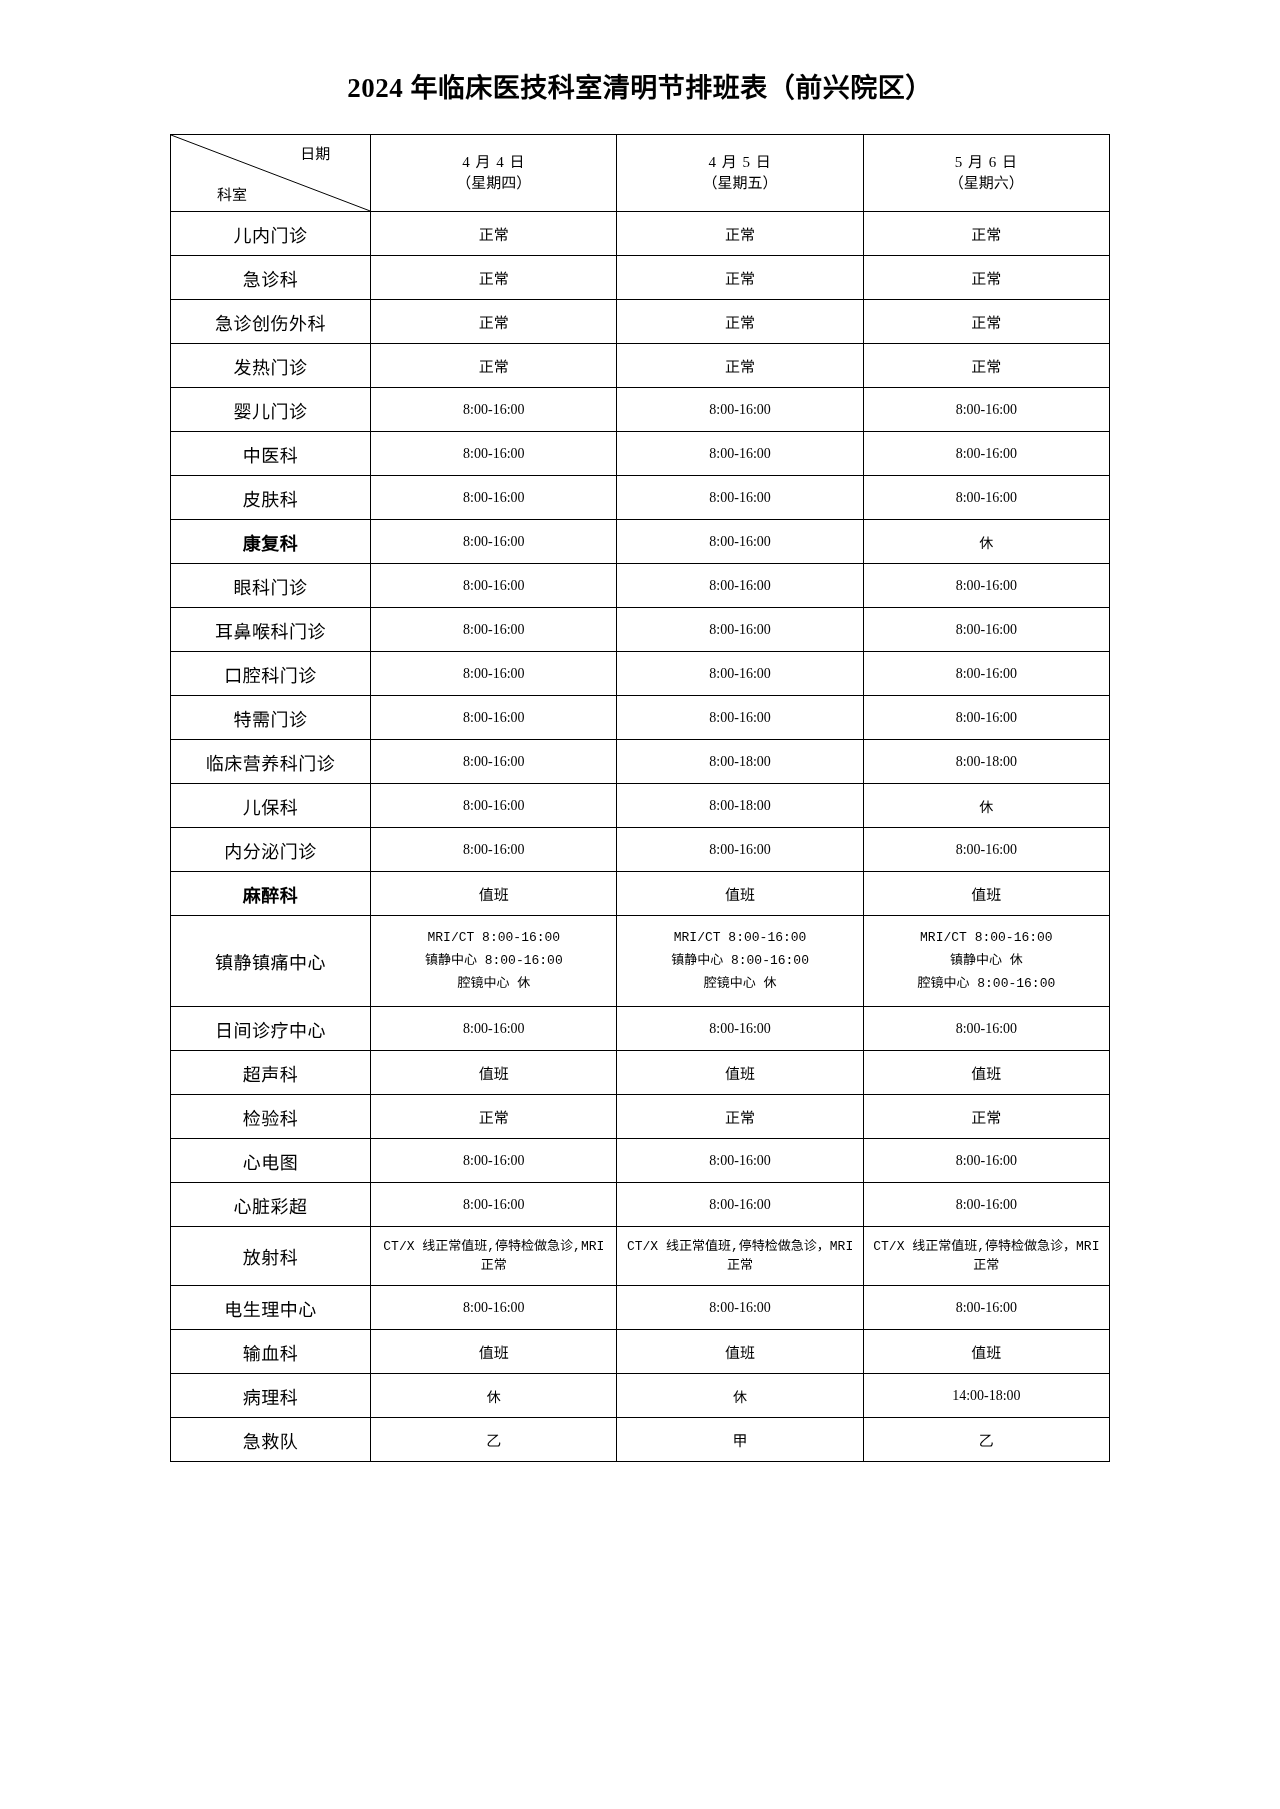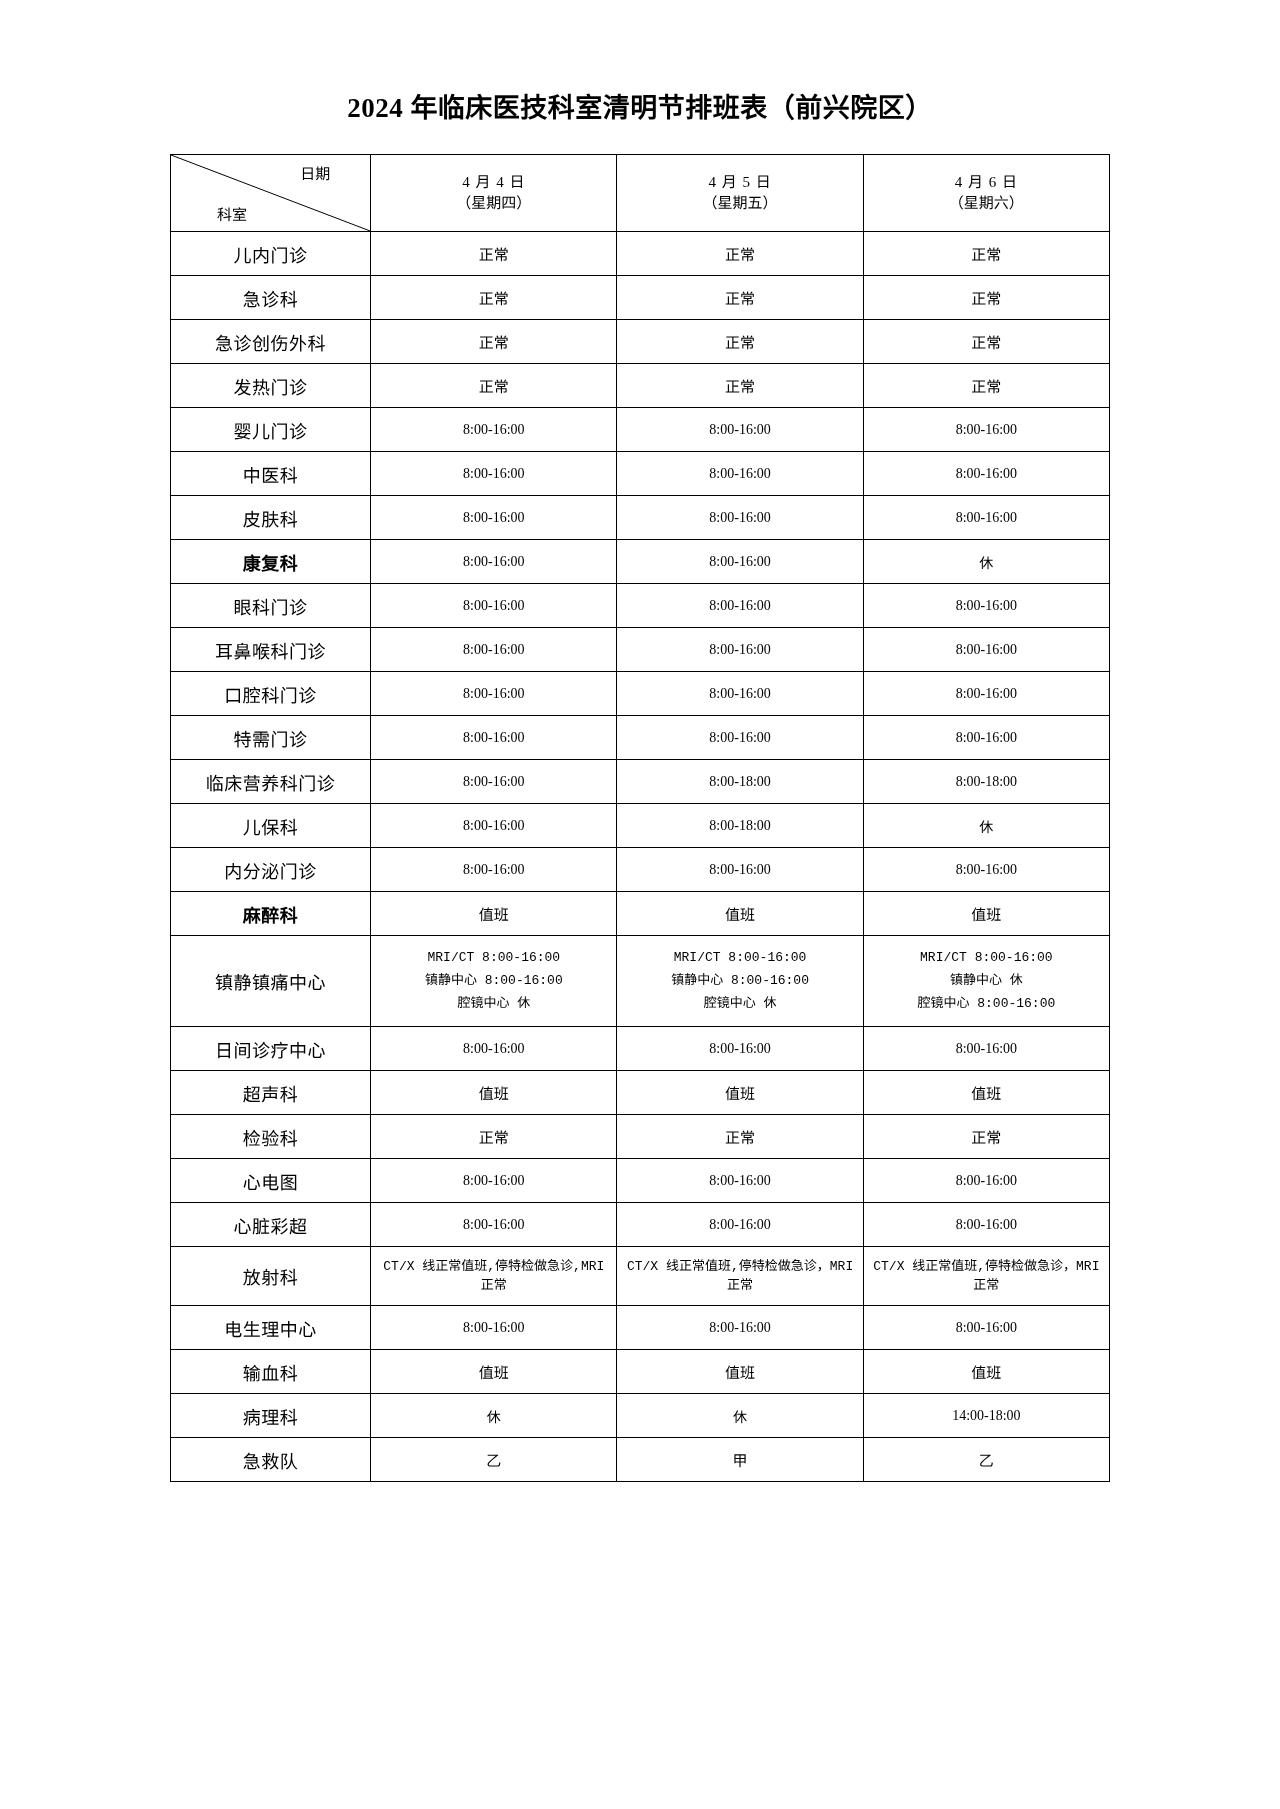--- a/index.html
+++ b/index.html
@@ -21,21 +21,21 @@
     padding: 0;
     position: relative;
   }
   .doc-title {
     text-align: center;
     font-family: "Liberation Serif", "DejaVu Serif", serif;
     font-weight: bold;
     font-size: 27px;
     letter-spacing: 0.5px;
     margin: 0;
-    padding-top: 92px;
+    padding-top: 72px;
     padding-bottom: 0;
     line-height: 1.2;
   }
   .table-wrap {
     margin: 30px auto 0 auto;
     width: 940px;
   }
   table.schedule {
     border-collapse: collapse;
     width: 940px;
@@ -144,21 +144,21 @@
           </td>
           <td class="head-day">
             <span class="d1">4 月 4 日</span>
             <span class="d2">（星期四）</span>
           </td>
           <td class="head-day">
             <span class="d1">4 月 5 日</span>
             <span class="d2">（星期五）</span>
           </td>
           <td class="head-day">
-            <span class="d1">4 月 6 日</span>
+            <span class="d1">5 月 6 日</span>
             <span class="d2">（星期六）</span>
           </td>
         </tr>
       </thead>
       <tbody id="table-body">
           <tr class="row">
             <td class="dept">儿内门诊</td>
             <td class="val zh">正常</td>
             <td class="val zh">正常</td>
             <td class="val zh">正常</td>

